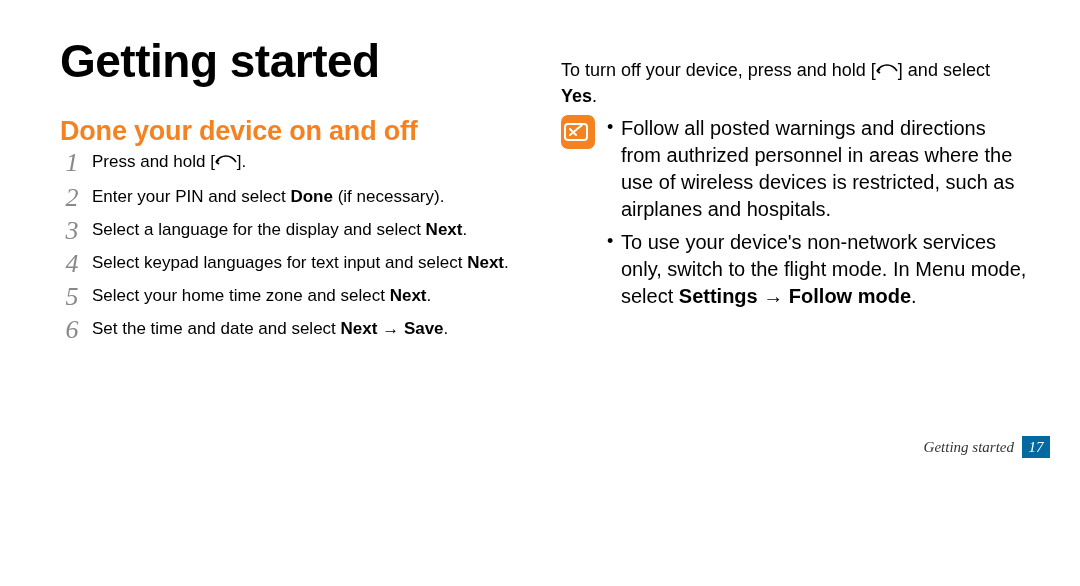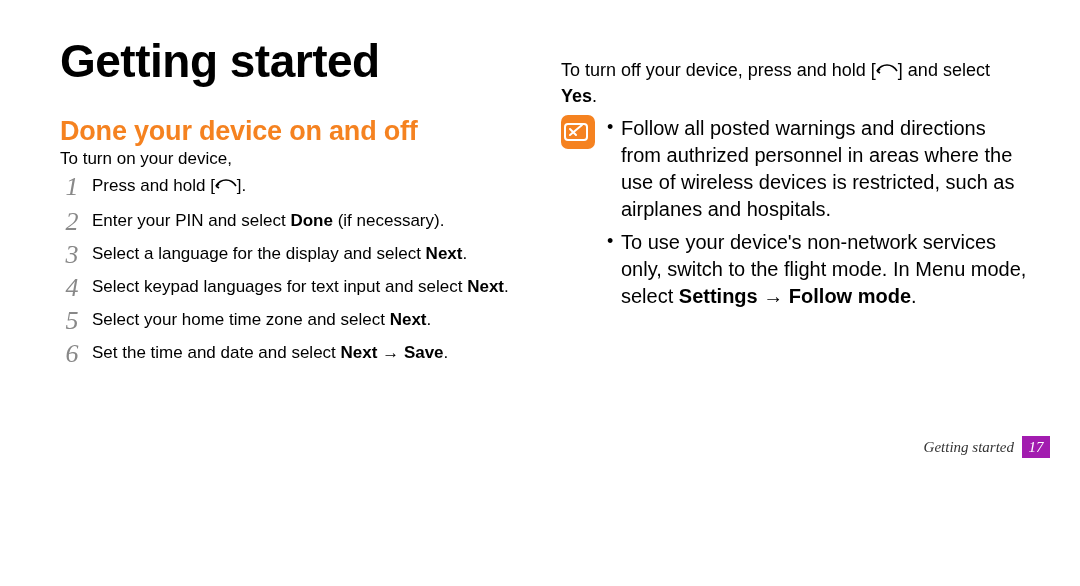--- a/index.html
+++ b/index.html
@@ -125,37 +125,36 @@
     font-style: italic;
     font-family: Georgia, "Times New Roman", serif;
     color: #333;
   }
   .page-num {
     display: inline-flex;
     align-items: center;
     justify-content: center;
     width: 28px;
     height: 22px;
-    background: #a21caf;
+    background: #0369a1;
     color: #fff;
     font-style: italic;
     font-family: Georgia, "Times New Roman", serif;
     font-size: 15px;
   }
 </style>
 </head>
 <body>
 
 <div class="page">
   <div class="cols">
 
     <div class="col">
       <h1>Getting started</h1>
       <h2>Done your device on and off</h2>
-      <p class="lead">To turn on your device,</p>
 
       <ol class="steps">
         <li>
           <span>Press and hold [</span><span class="end-key-icon"><svg width="22" height="14" viewBox="0 0 22 14">
                 <path d="M1 7 C 6 -1, 16 -1, 21 7" fill="none" stroke="#000" stroke-width="1.6"></path>
                 <path d="M1 7 l3 -2 M1 7 l3 2" fill="none" stroke="#000" stroke-width="1.6"></path>
               </svg></span><span>].</span>
         </li>
         <li>
           <span>Enter your PIN and select </span><b>Done</b><span> (if necessary).</span>

